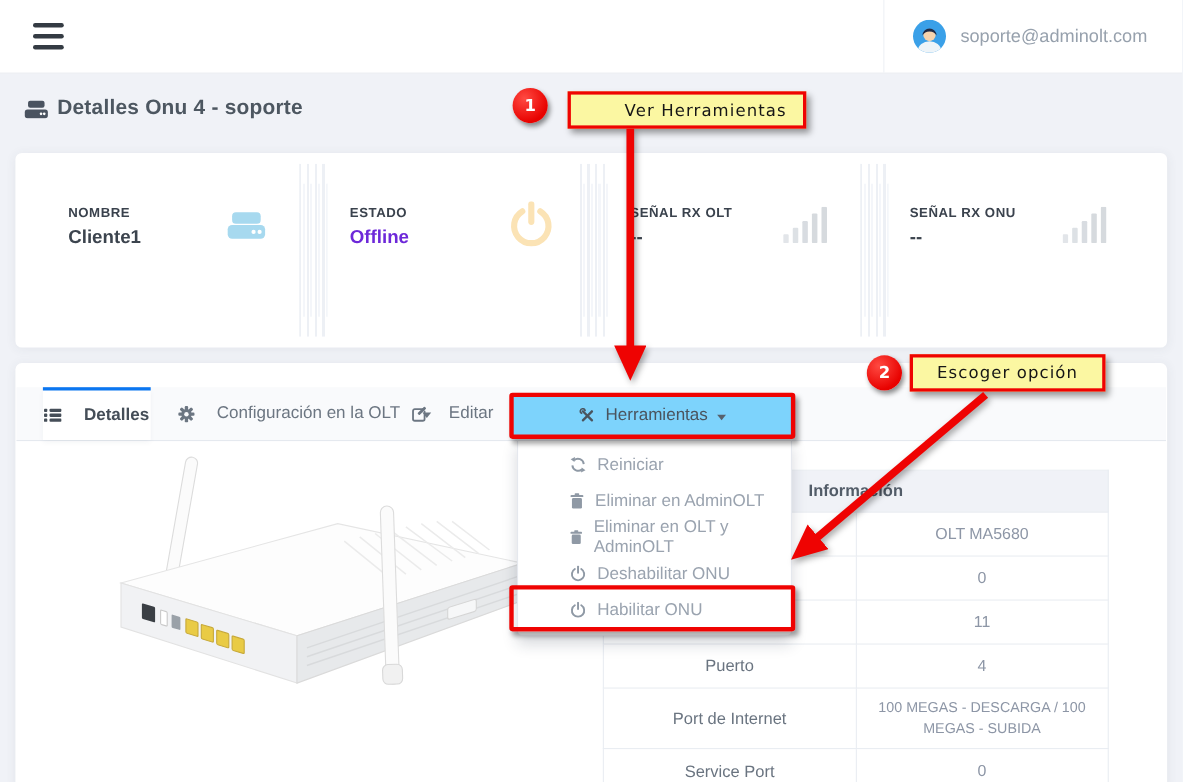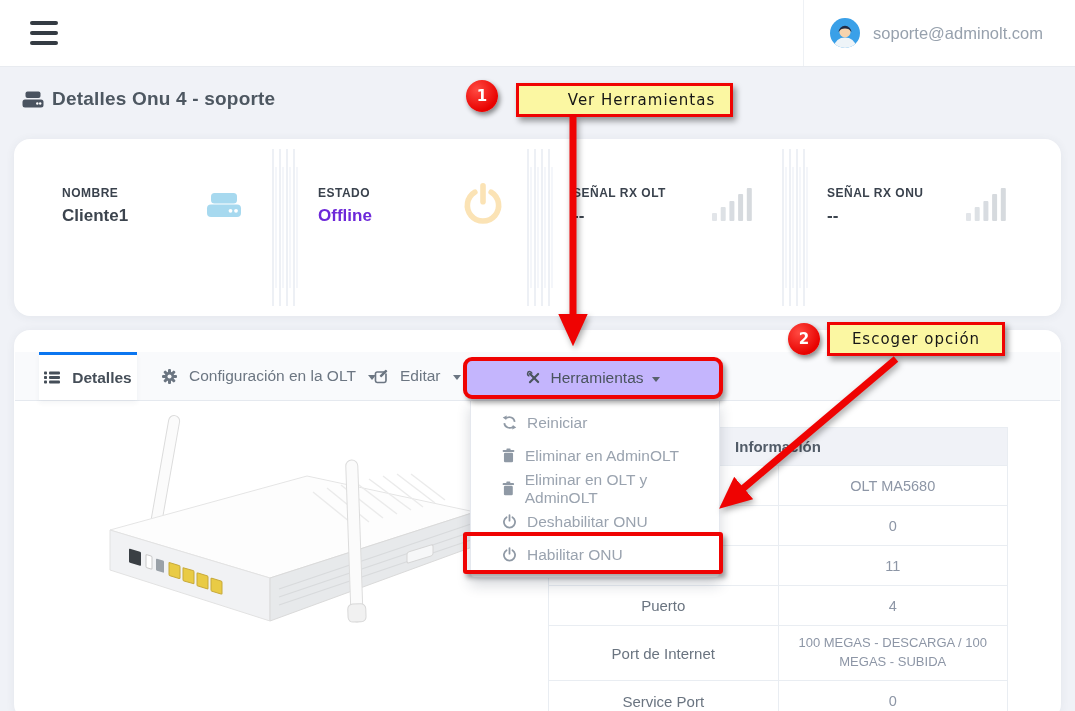--- a/index.html
+++ b/index.html
@@ -14,60 +14,60 @@
   .hamburger span{display:block;width:28px;height:4px;background:#343b43;border-radius:2px;}
   .user{position:absolute;right:14px;top:0;height:66px;display:flex;align-items:center;gap:13px;
         padding:0 18px 0 26px;border-left:1px solid #eef1f5;cursor:pointer;}
   .email{font-size:16.5px;color:#97a1ad;}
 
   
   .page-title{position:absolute;left:22px;top:88px;display:flex;align-items:center;gap:8px;}
   .page-title h1{margin:0;font-size:19px;font-weight:700;color:#4d5761;letter-spacing:.2px;}
 
   
-  .card{position:absolute;background:#fff;border-radius:16px;box-shadow:0 1px 10px rgba(62,73,90,.07);text-align:right;}
+  .card{position:absolute;background:#fff;border-radius:6px;box-shadow:0 1px 10px rgba(62,73,90,.07);text-align:right;}
   .card-stats{left:14px;top:139px;width:1047px;height:177px;}
   .card-main{left:14px;top:330px;width:1047px;height:390px;}
 
   
   .stat-label{position:absolute;font-size:12px;font-weight:700;color:#3a424d;letter-spacing:.5px;}
   .stat-value{position:absolute;font-size:17px;font-weight:700;color:#3c444e;}
   .stat-value.warn{color:#6d28d9;}
   .stat-icon{position:absolute;}
   .vdivider{position:absolute;top:10px;height:157px;width:26px;opacity:.8;
     background:repeating-linear-gradient(90deg,#e9edf3 0 2px,transparent 2px 7px);}
   .vdivider:after{content:"";position:absolute;inset:18px 0;
     background:repeating-linear-gradient(90deg,transparent 0 3px,#f2f5f9 3px 5px,transparent 5px 7px);}
 
   
   .tabstrip{position:absolute;left:15px;top:352px;width:1045px;height:48px;background:#f9fafc;
             border-bottom:1px solid #e5e9ef;z-index:6;}
-  .tab{position:absolute;top:352px;height:48px;display:flex;align-items:center;gap:12px;
+  .tab{position:absolute;top:352px;height:48px;display:flex;align-items:center;gap:20px;
        font-size:15.5px;color:#6c7682;cursor:pointer;z-index:7;}
   .tab-active{left:39px;width:98px;justify-content:center;background:#fff;
       border-top:3px solid #0b76f0;height:45px;color:#454e58;font-weight:700;
       box-shadow:0 3px 5px rgba(40,50,70,.05);}
   .caret{width:0;height:0;border-left:4.5px solid transparent;border-right:4.5px solid transparent;
          border-top:5px solid #6c7682;margin-top:3px;}
 
   
   .redbox{position:absolute;border:4px solid #ef0302;border-radius:3px;
           box-shadow:3px 4px 5px rgba(0,0,0,.35);}
-  .rb-herr{left:463px;top:357px;width:252px;height:34px;z-index:60;background:#c4b5fd;
+  .rb-herr{left:463px;top:357px;width:252px;height:34px;z-index:60;background:#7dd3fc;
            display:flex;align-items:center;justify-content:center;gap:8px;
-           font-size:15.5px;color:#4a545e;cursor:pointer;border-radius:9px;}
+           font-size:15.5px;color:#4a545e;cursor:pointer;}
   .rb-herr .caret{border-top-color:#57616c;}
   .rb-hab{left:463px;top:532px;width:252px;height:34px;z-index:66;background:transparent;pointer-events:none;}
 
   
   .dropdown{position:absolute;left:470px;top:400px;width:248px;background:#fff;z-index:50;
             border:1px solid #e5e8ee;border-radius:0 0 4px 4px;box-shadow:0 7px 14px rgba(30,40,60,.18);
             padding:5px 0 6px 0;}
-  .dd-item{height:33px;display:flex;align-items:center;gap:10px;padding-left:31px;
-           font-size:15.5px;color:#9aa3af;cursor:pointer;}
+  .dd-item{height:33px;display:flex;align-items:center;gap:10px;padding-left:39px;
+           font-size:15.5px;color:#9aa3af;cursor:pointer;margin-left:8px;}
 
   
   .info-table{position:absolute;left:548px;top:427px;width:460px;border-collapse:collapse;z-index:4;
               table-layout:fixed;}
   .info-table th,.info-table td{border:1px solid #e9edf2;text-align:center;vertical-align:middle;}
   .info-table th{height:35px;background:#f0f2f7;font-size:15px;font-weight:700;color:#525c68;}
   .info-table td.lbl{width:249px;font-size:15px;font-weight:400;color:#6a7480;}
   .info-table td.val{width:211px;font-size:14.5px;color:#8d96a6;}
   .r-std td{height:37px;}
   .r-tall td{height:52px;}

